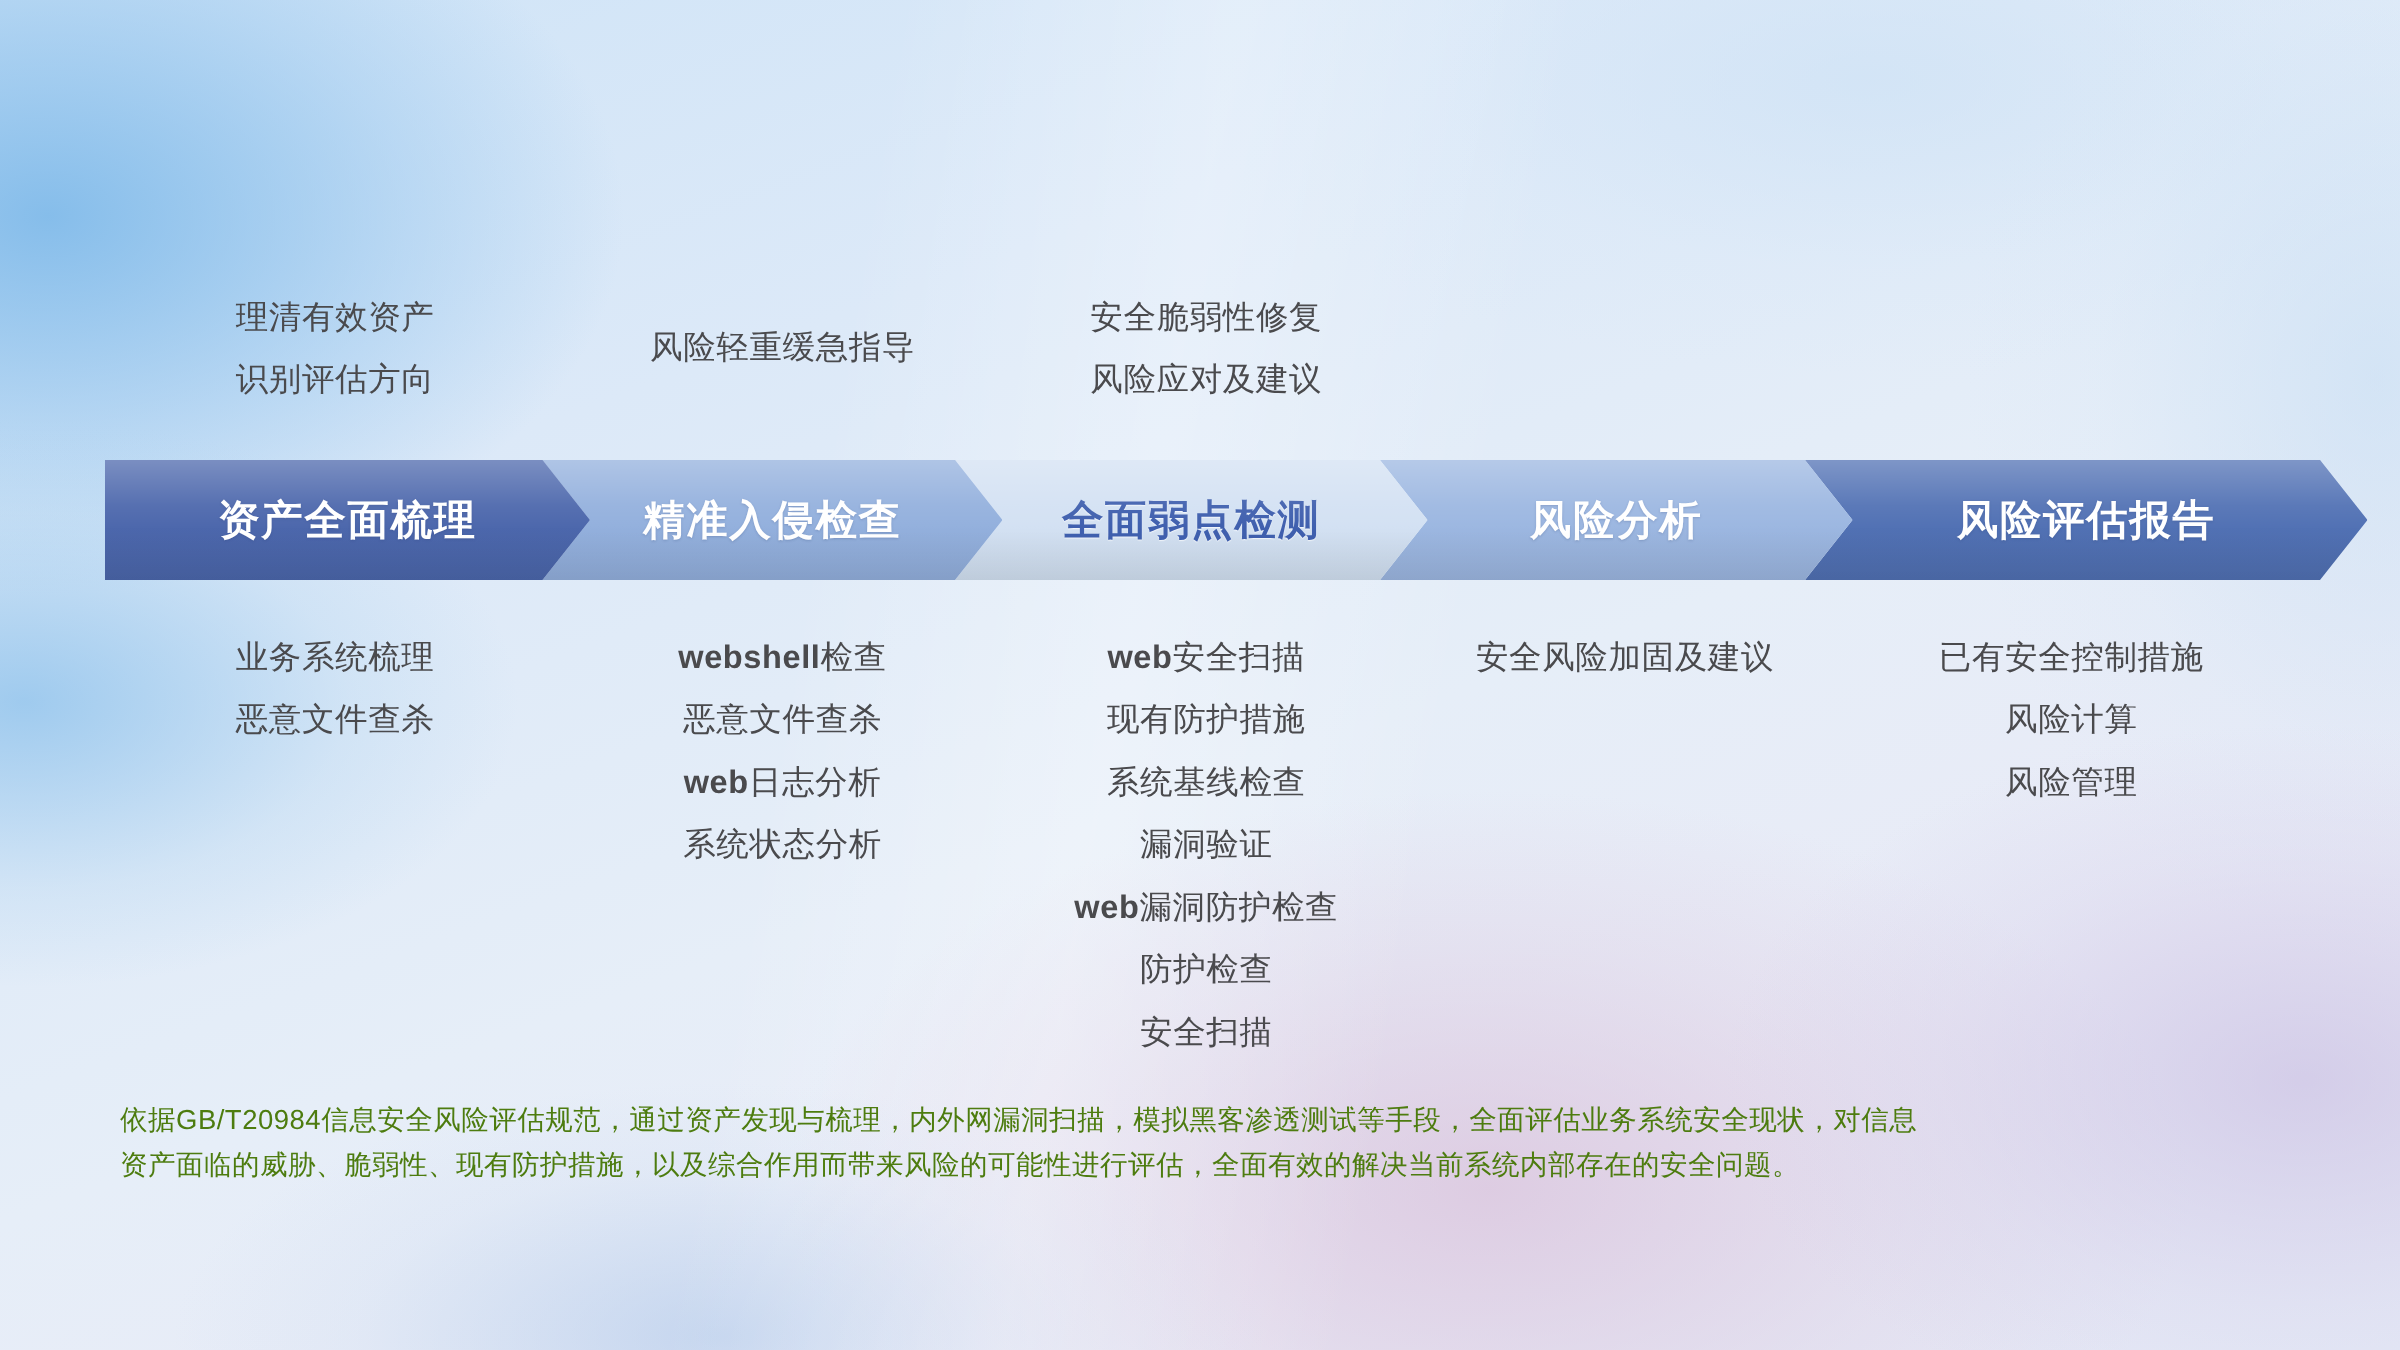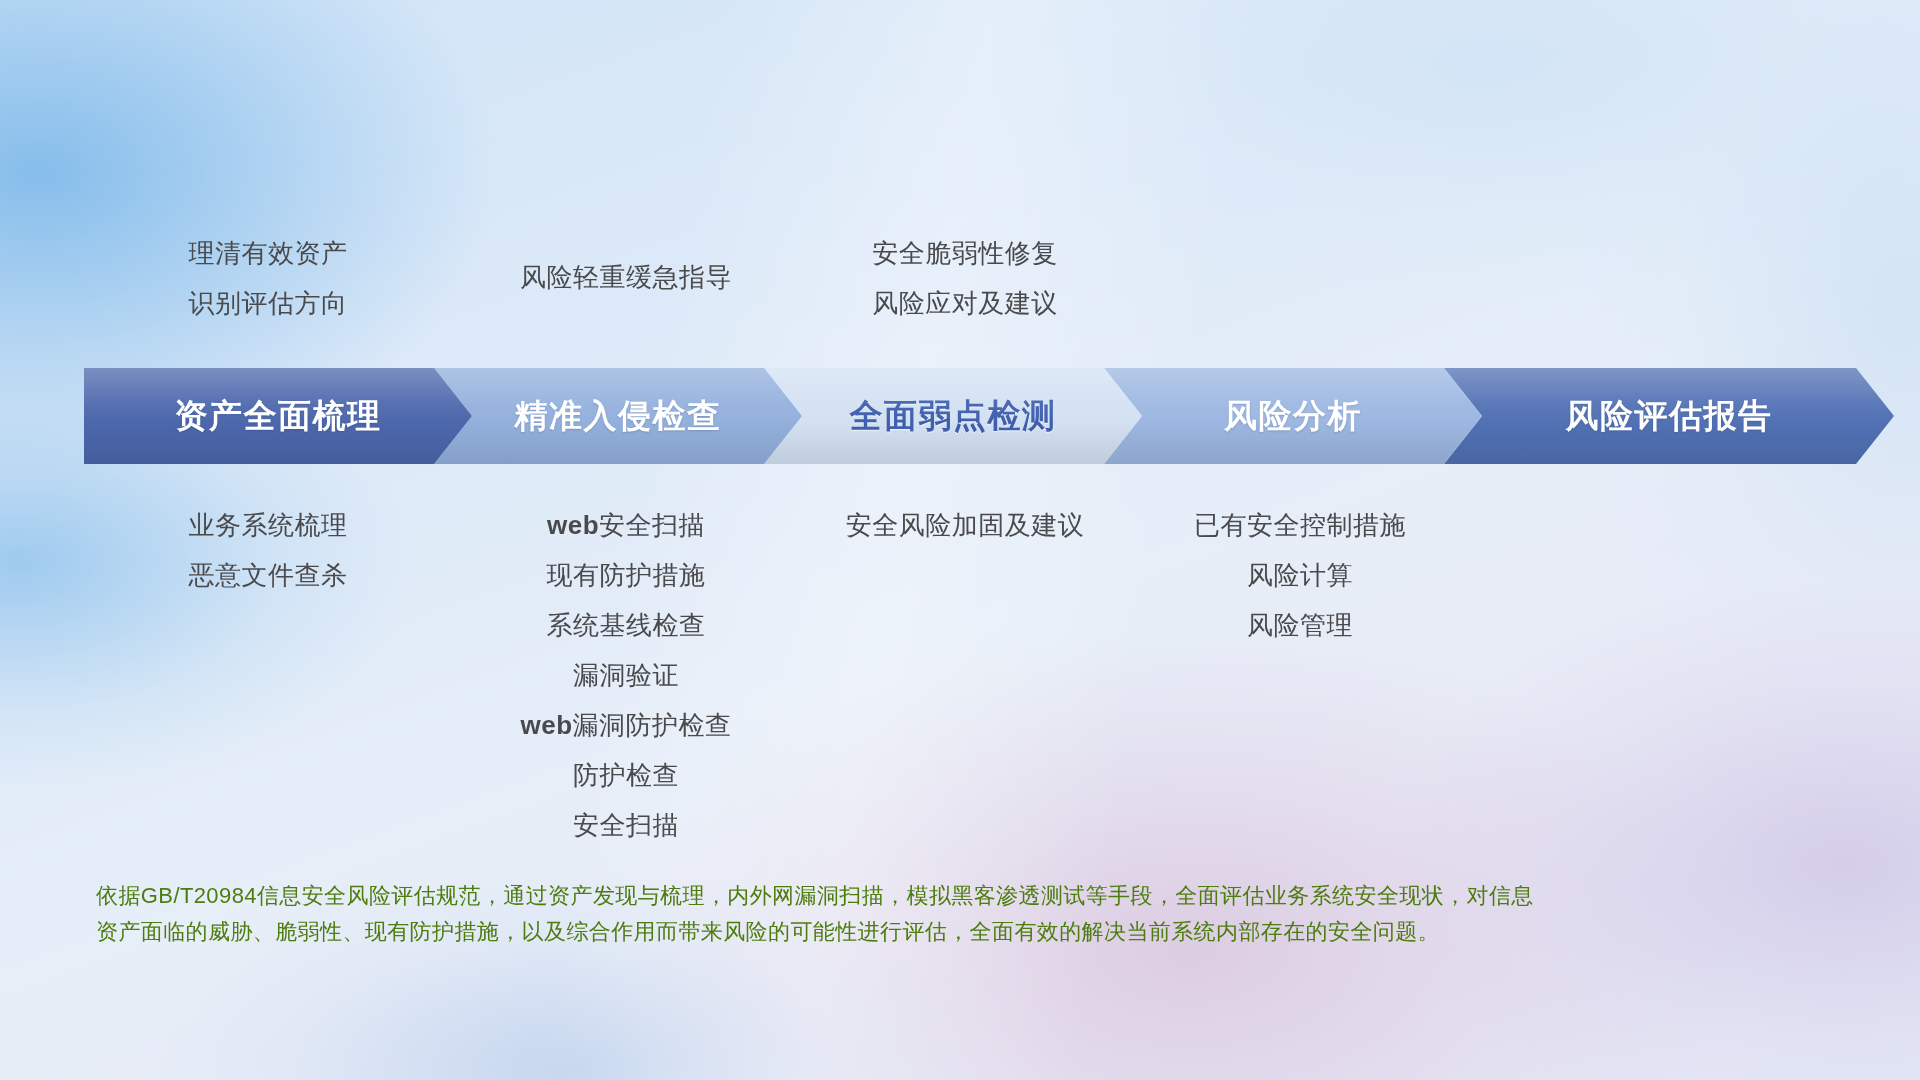--- a/index.html
+++ b/index.html
@@ -191,20 +191,26 @@
       <span class="chev-label" style="color: rgb(255, 255, 255);">风险评估报告</span>
     </div>
 
   </div>
 
   <div class="cols bottom">
     <div class="col" id="bot-0">
         <div class="note">业务系统梳理</div>
         <div class="note">恶意文件查杀</div>
       </div>
+    <div class="col" id="bot-1">
+        <div class="note"><b>webshell</b>检查</div>
+        <div class="note">恶意文件查杀</div>
+        <div class="note"><b>web</b>日志分析</div>
+        <div class="note">系统状态分析</div>
+      </div>
     <div class="col" id="bot-2">
         <div class="note"><b>web</b>安全扫描</div>
         <div class="note">现有防护措施</div>
         <div class="note">系统基线检查</div>
         <div class="note">漏洞验证</div>
         <div class="note"><b>web</b>漏洞防护检查</div>
         <div class="note">防护检查</div>
         <div class="note">安全扫描</div>
       </div>
     <div class="col" id="bot-4">

